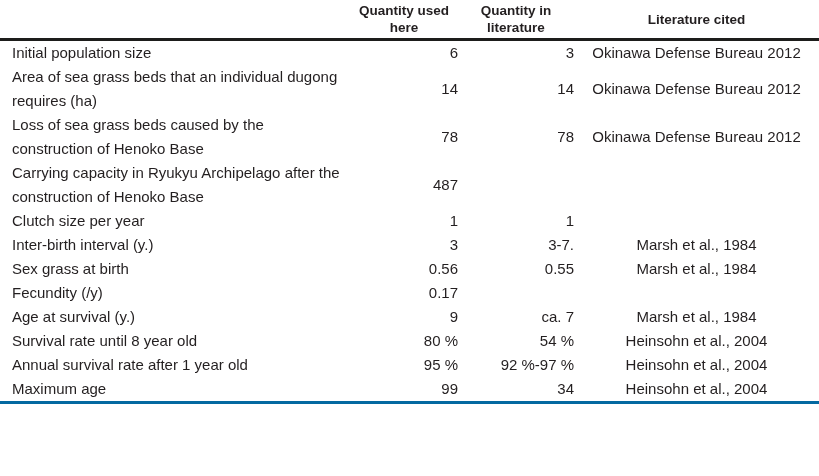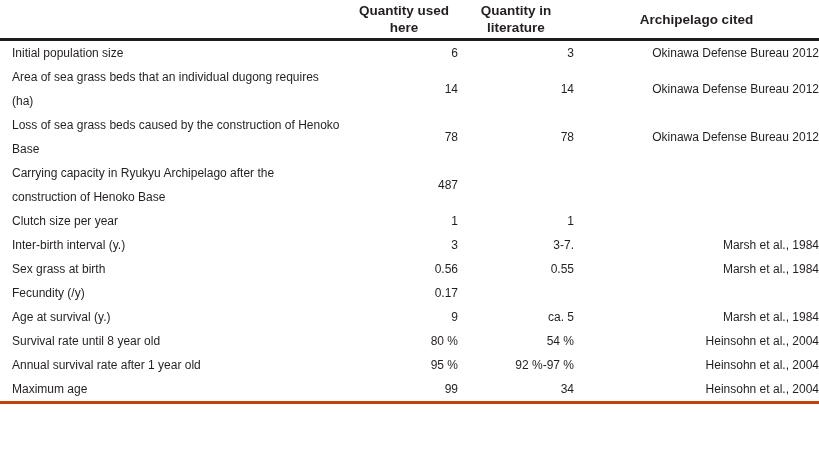--- a/index.html
+++ b/index.html
@@ -30,55 +30,55 @@
     line-height: 17px;
     text-align: center;
     vertical-align: middle;
     height: 38px;
     padding: 0;
     border-bottom: 3px solid #1d1d1b;
   }
   thead th.cited-h { padding: 0 10px; }
 
   tbody td {
-    font-size: 12px;
+    font-size: 15px;
     line-height: 24px;
     vertical-align: middle;
     padding: 0;
   }
   td.label {
     text-align: left;
     padding-left: 12px;
     padding-right: 8px;
   }
   td.used  { text-align: right; }
   td.lit   { text-align: right; }
-  td.cited { text-align: right; }
+  td.cited { text-align: center; }
 
   tbody tr:last-child td {
-    border-bottom: 3px solid #c2410c;
+    border-bottom: 3px solid #0369a1;
   }
 </style>
 </head>
 <body>
 
 <div class="page">
   <table class="params-table">
     <colgroup>
       <col class="c1">
         <col class="c2">
         <col class="c3">
         <col class="c4">
     </colgroup>
     <thead>
       <tr>
         <th class="label-h"></th>
         <th class="used-h">Quantity used here</th>
         <th class="lit-h">Quantity in literature</th>
-        <th class="cited-h">Archipelago cited</th>
+        <th class="cited-h">Literature cited</th>
       </tr>
     </thead>
     <tbody>
         <tr>
     <td class="label">Initial population size</td>
     <td class="used">6</td>
     <td class="lit">3</td>
     <td class="cited">Okinawa Defense Bureau 2012</td>
   </tr>
         <tr>
@@ -119,21 +119,21 @@
   </tr>
         <tr>
     <td class="label">Fecundity (/y)</td>
     <td class="used">0.17</td>
     <td class="lit"></td>
     <td class="cited"></td>
   </tr>
         <tr>
     <td class="label">Age at survival (y.)</td>
     <td class="used">9</td>
-    <td class="lit">ca. 5</td>
+    <td class="lit">ca. 7</td>
     <td class="cited">Marsh et al., 1984</td>
   </tr>
         <tr>
     <td class="label">Survival rate until 8 year old</td>
     <td class="used">80 %</td>
     <td class="lit">54 %</td>
     <td class="cited">Heinsohn et al., 2004</td>
   </tr>
         <tr>
     <td class="label">Annual survival rate after 1 year old</td>

